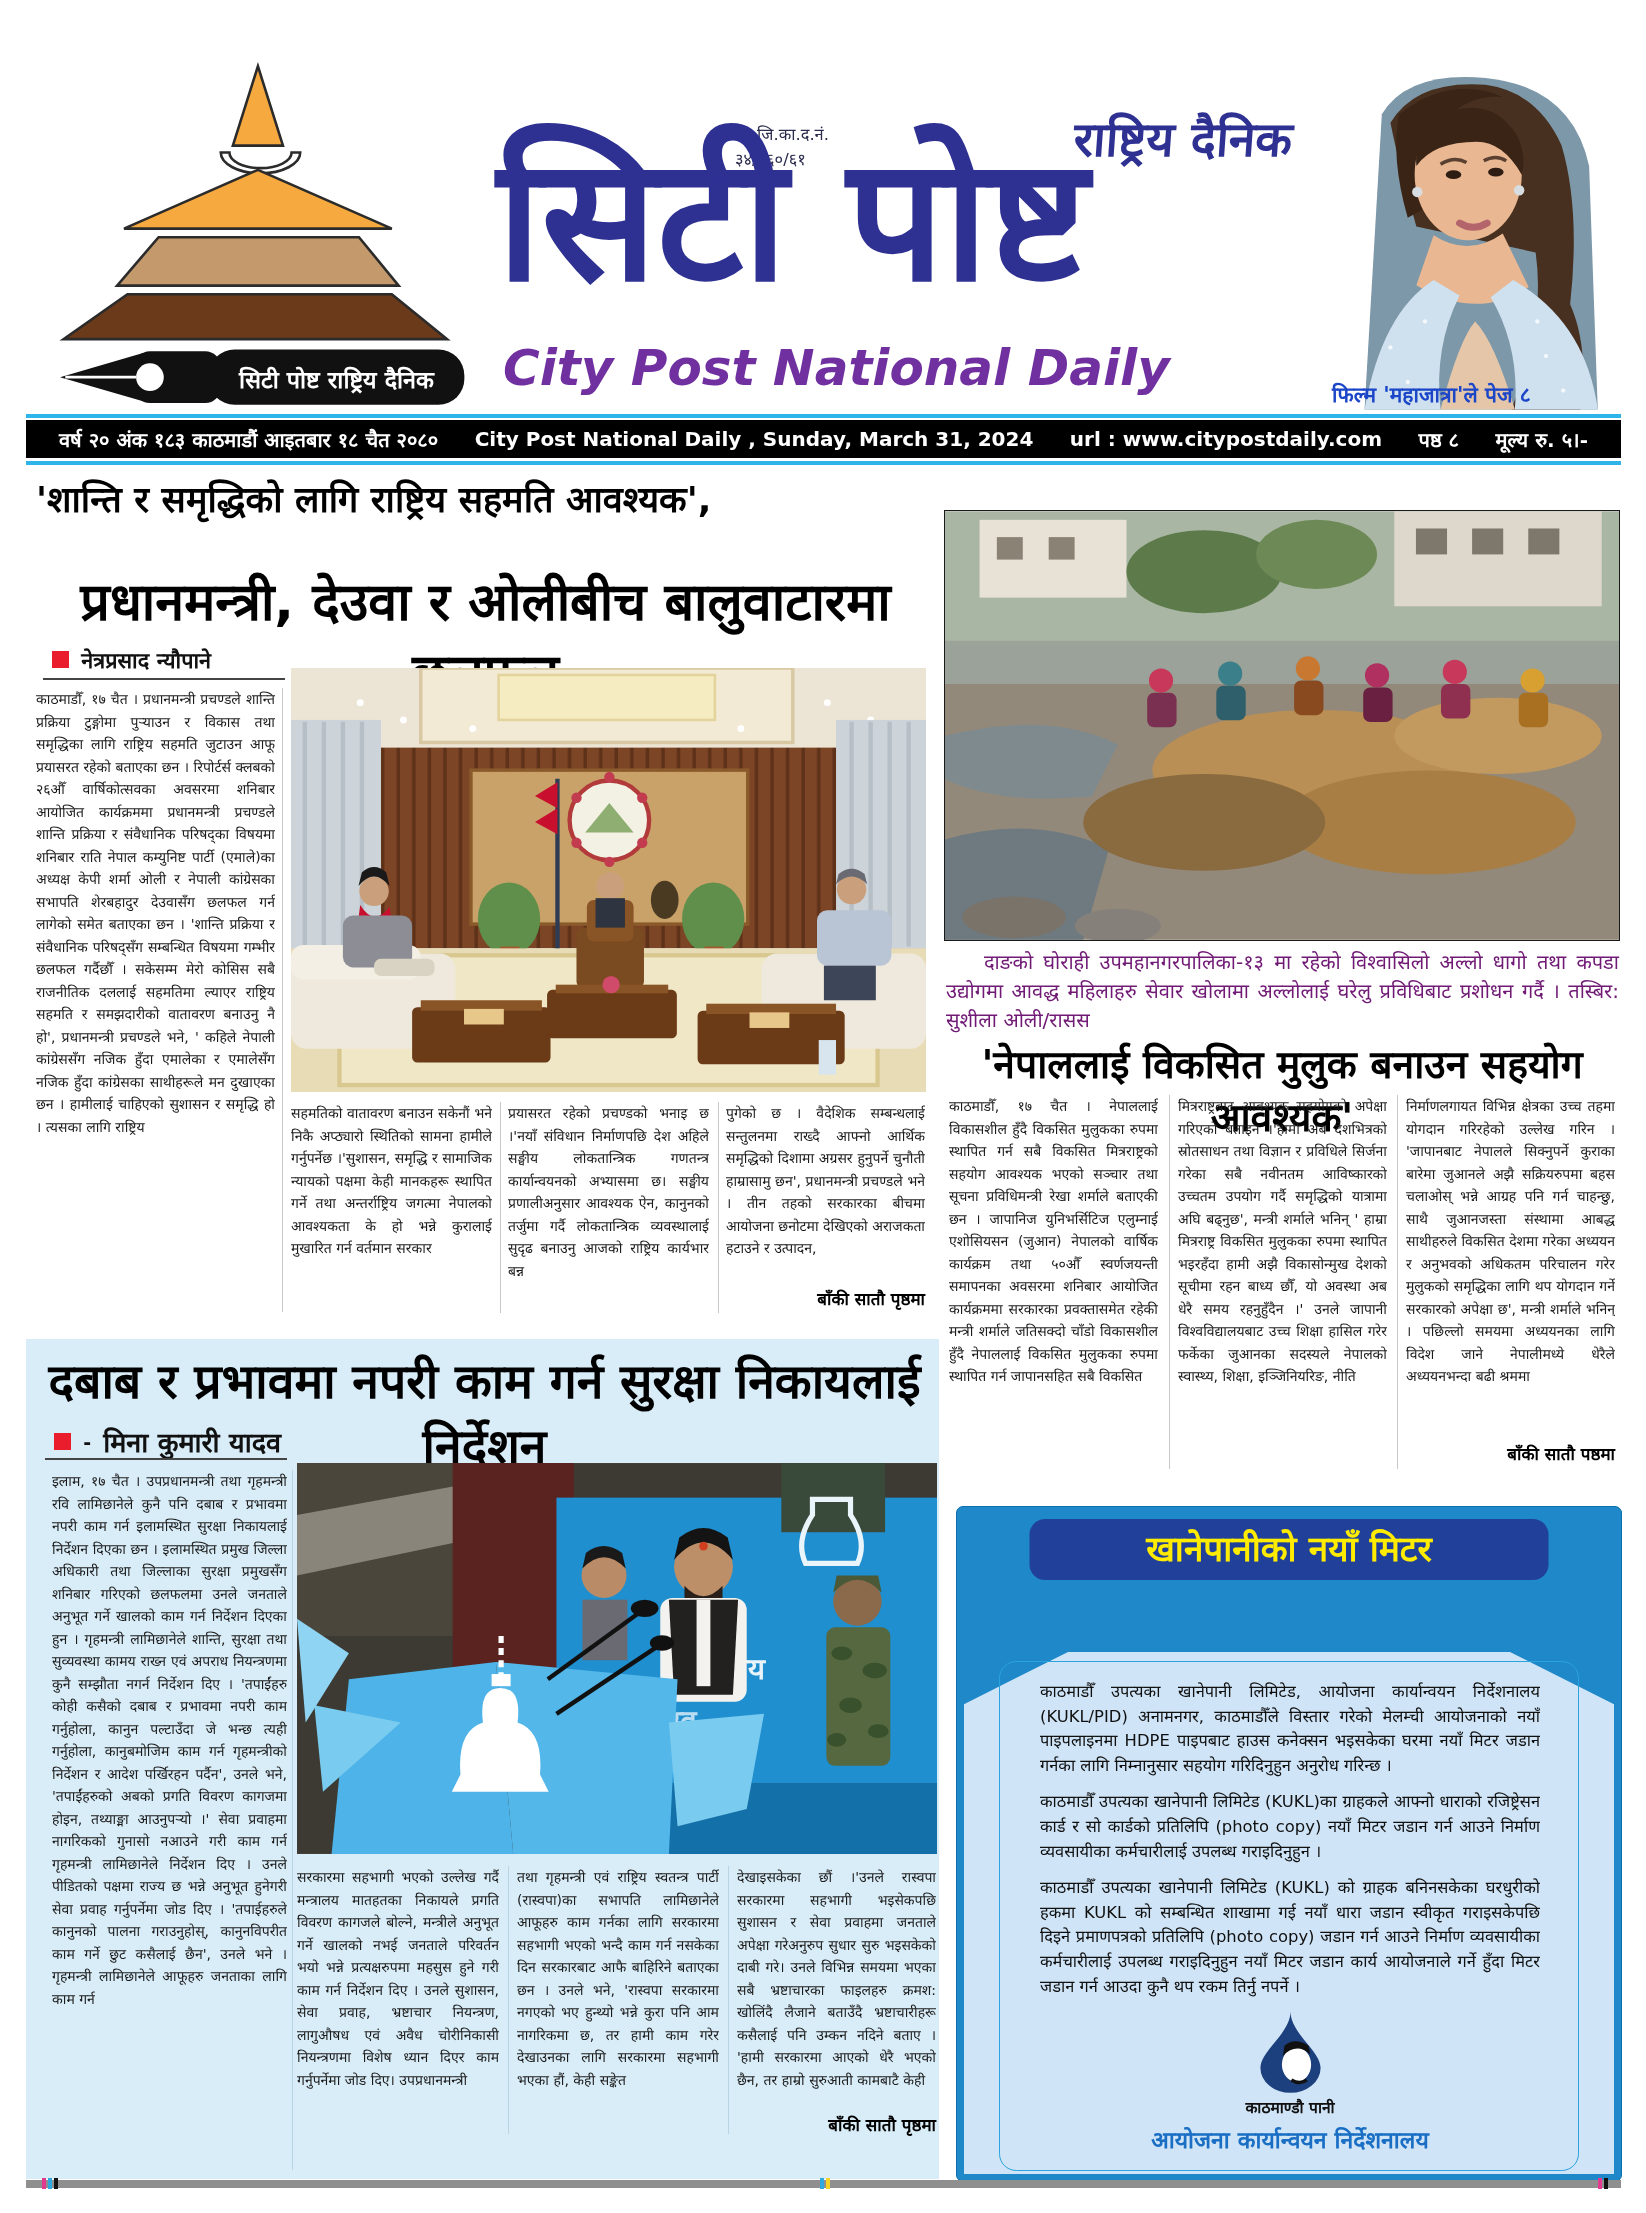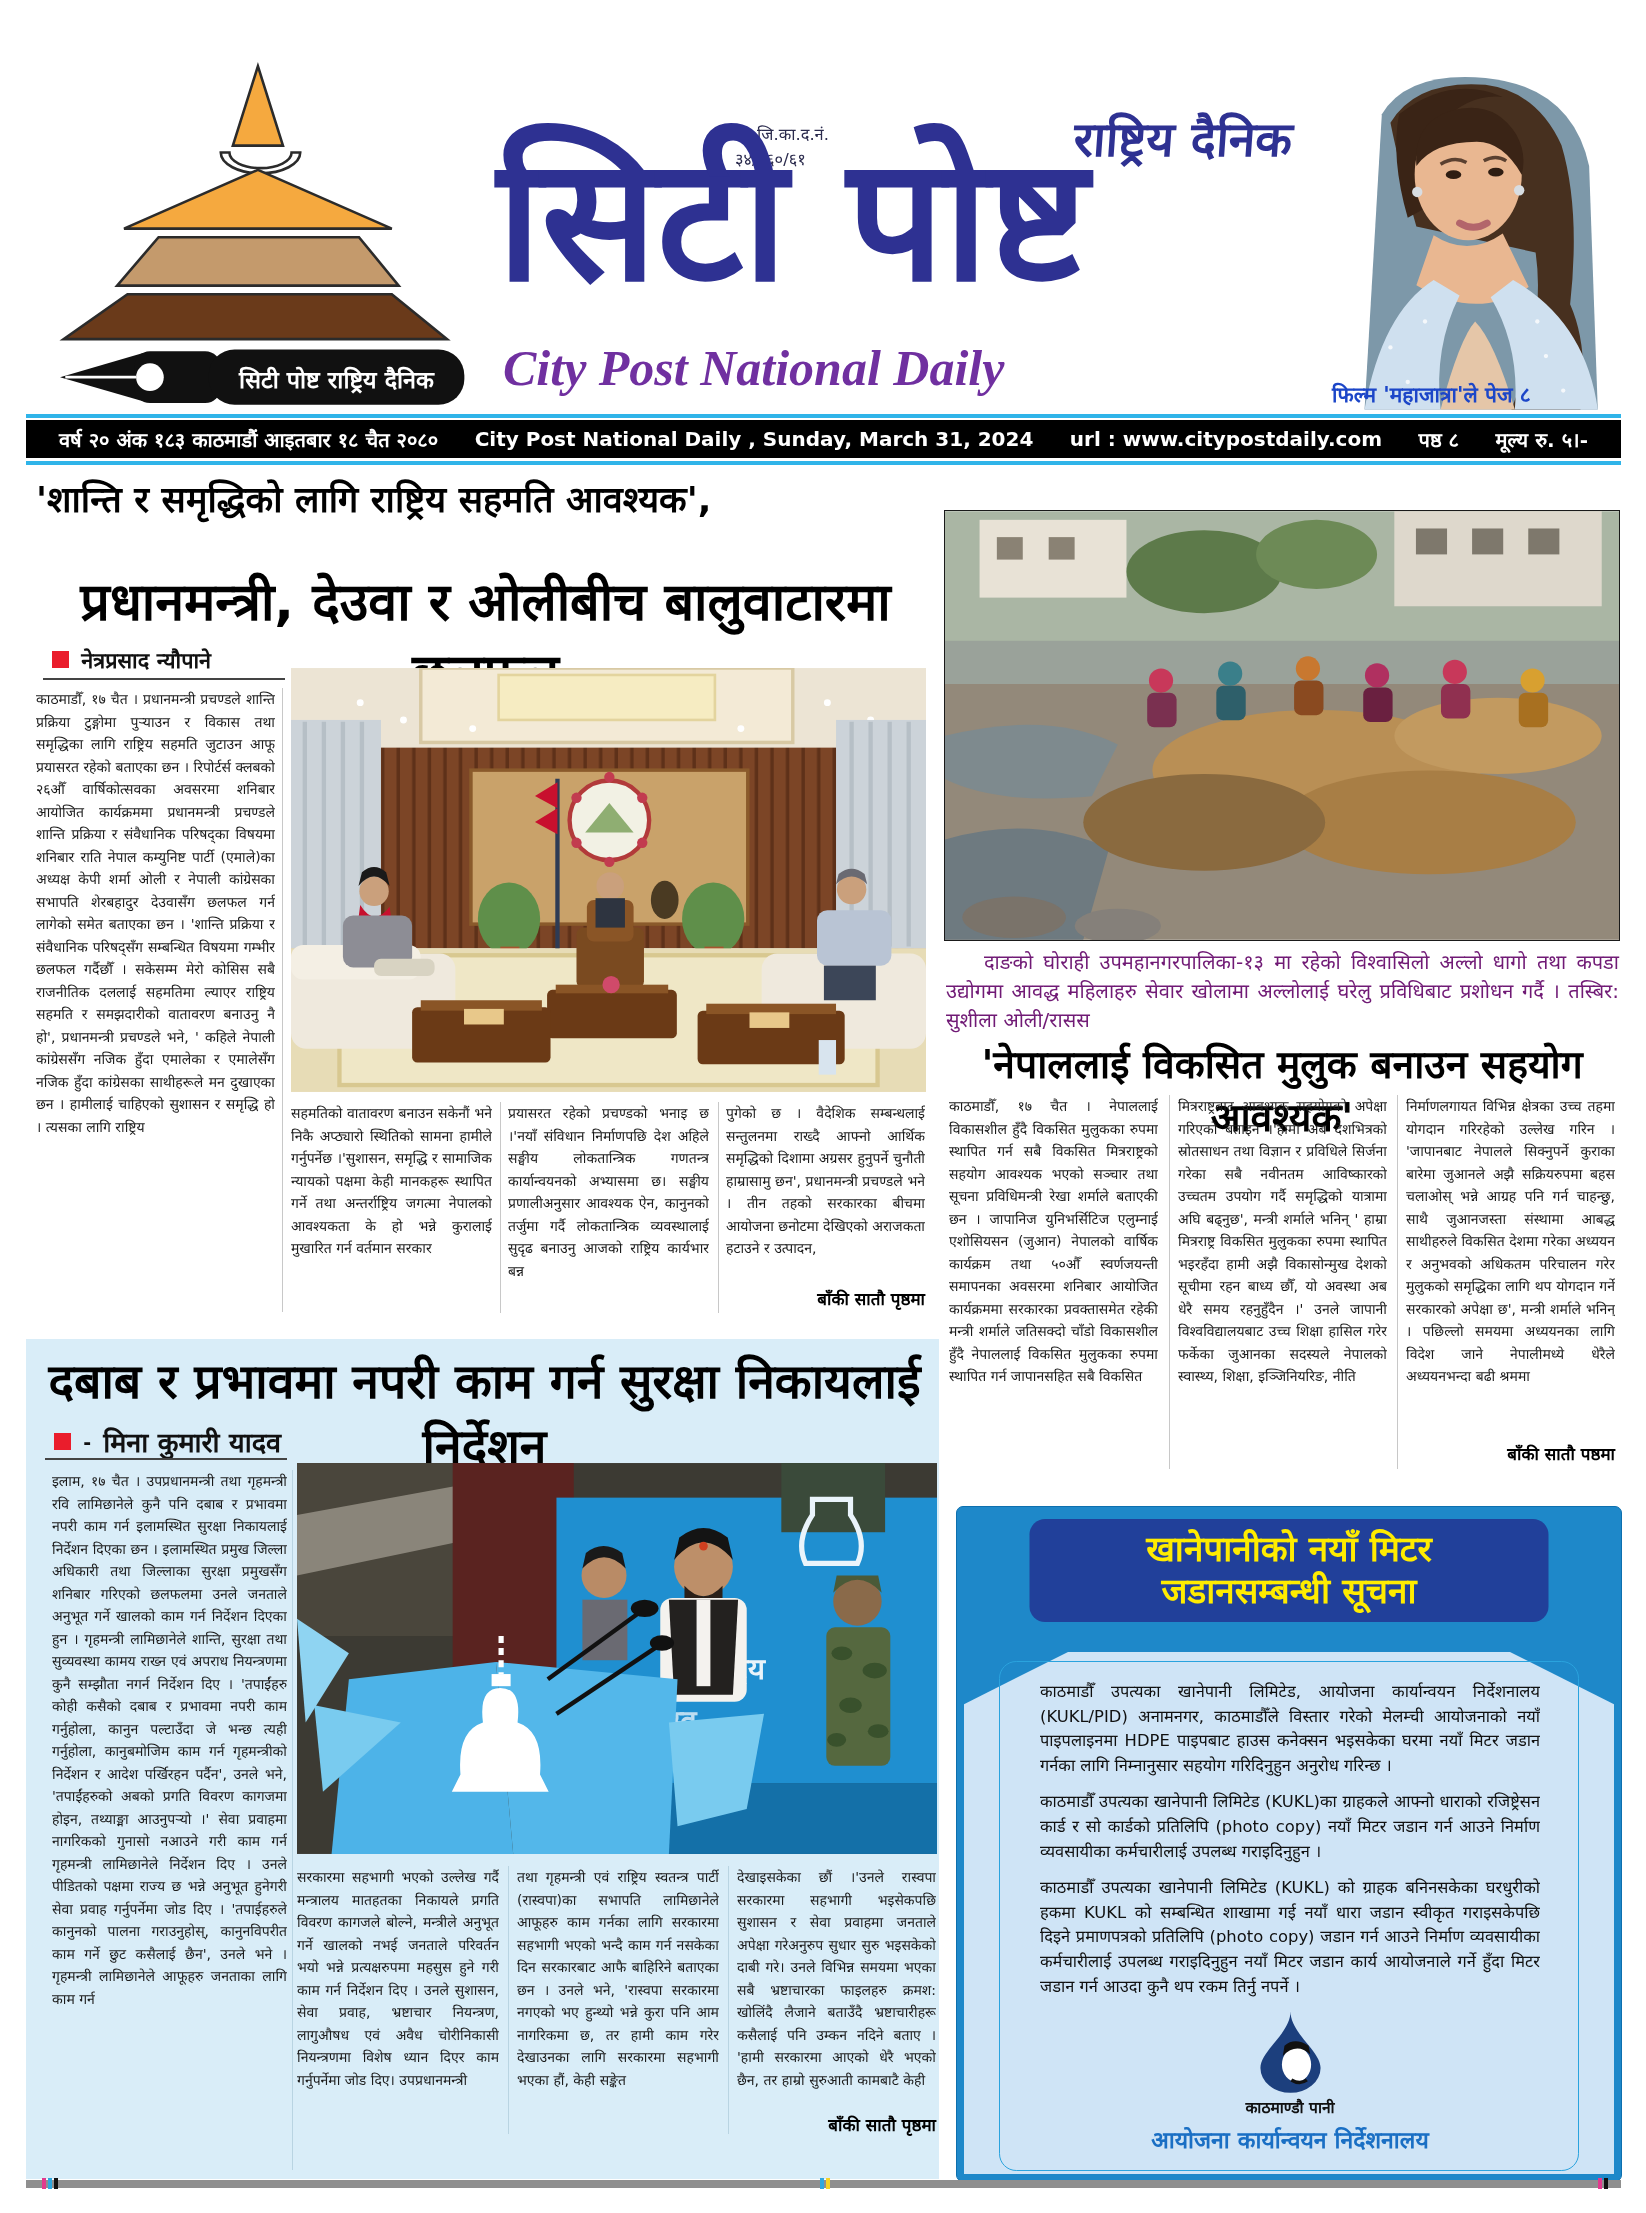--- a/index.html
+++ b/index.html
@@ -46,21 +46,21 @@
 
 <div class="abs" style="left:735px;top:123px;width:156px;text-align:left;font-size:16.4px;line-height:1.5;color:#2b2b4d;">
   <div>का.जि.का.द.नं.</div>
   <div>३४/०६०/६१</div>
 </div>
 
 <div class="abs navy" style="left:1074px;top:105px;font-size:48px;font-weight:bold;transform:skewX(-4deg);">राष्ट्रिय दैनिक</div>
 
 <div class="abs navy" style="left:497px;top:111px;width:830px;font-size:171px;font-weight:bold;line-height:1.28;white-space:nowrap;">सिटी पोष्ट</div>
 
-<div class="abs" style="left:503px;top:339px;width:821px;font-size:50px;font-weight:bold;font-style:italic;color:#7030a0;white-space:nowrap;font-family:Liberation Serif, serif;">City Post National Daily</div>
+<div class="abs" style="left:503px;top:339px;width:821px;font-size:50px;font-weight:bold;font-style:italic;color:#7030a0;white-space:nowrap;">City Post National Daily</div>
 
 <svg class="abs" style="left:1330px;top:62px;" width="298" height="348" viewBox="0 0 345 402">
   <path d="M60 60 Q90 10 180 18 Q280 28 300 120 L310 402 L40 402 Z" fill="#7d98a9"></path>
   <path d="M70 70 Q100 20 180 26 Q240 34 268 96 Q290 170 278 280 Q300 330 290 402 L210 402 Q250 300 238 220 L100 190 Q80 120 70 70 Z" fill="#47301f"></path>
   <path d="M80 60 Q140 14 200 40 Q160 36 130 70 Q100 110 108 170 L90 180 Q70 110 80 60 Z" fill="#3a2416"></path>
   <ellipse cx="160" cy="130" rx="62" ry="76" fill="#e9b791"></ellipse>
   <path d="M100 120 Q96 70 140 56 Q190 42 216 84 Q228 106 222 130 Q200 92 170 92 Q120 92 100 120 Z" fill="#3a2416"></path>
   <path d="M128 118 q16 -10 30 -2" stroke="#5a4030" stroke-width="4" fill="none"></path>
   <path d="M178 114 q14 -8 26 0" stroke="#5a4030" stroke-width="4" fill="none"></path>
   <ellipse cx="143" cy="130" rx="9" ry="5" fill="#2e1d12"></ellipse>
@@ -306,21 +306,20 @@
 <div class="col" style="left:297px;top:1866px;width:202px;height:268px;">सरकारमा सहभागी भएको उल्लेख गर्दै मन्त्रालय मातहतका निकायले प्रगति विवरण कागजले बोल्ने, मन्त्रीले अनुभूत गर्ने खालको नभई जनताले परिवर्तन भयो भन्ने प्रत्यक्षरुपमा महसुस हुने गरी काम गर्न निर्देशन दिए । उनले सुशासन, सेवा प्रवाह, भ्रष्टाचार नियन्त्रण, लागुऔषध एवं अवैध चोरीनिकासी नियन्त्रणमा विशेष ध्यान दिएर काम गर्नुपर्नेमा जोड दिए। उपप्रधानमन्त्री</div>
 <div class="vrule" style="left:508px;top:1866px;height:268px;background:#b9d4e2;"></div>
 <div class="col" style="left:517px;top:1866px;width:202px;height:268px;">तथा गृहमन्त्री एवं राष्ट्रिय स्वतन्त्र पार्टी (रास्वपा)का सभापति लामिछानेले आफूहरु काम गर्नका लागि सरकारमा सहभागी भएको भन्दै काम गर्न नसकेका दिन सरकारबाट आफै बाहिरिने बताएका छन । उनले भने, 'रास्वपा सरकारमा नगएको भए हुन्थ्यो भन्ने कुरा पनि आम नागरिकमा छ, तर हामी काम गरेर देखाउनका लागि सरकारमा सहभागी भएका हौं, केही सङ्केत</div>
 <div class="vrule" style="left:728px;top:1866px;height:268px;background:#b9d4e2;"></div>
 <div class="col" style="left:737px;top:1866px;width:199px;height:242px;">देखाइसकेका छौं ।'उनले रास्वपा सरकारमा सहभागी भइसेकपछि सुशासन र सेवा प्रवाहमा जनताले अपेक्षा गरेअनुरुप सुधार सुरु भइसकेको दाबी गरे। उनले विभिन्न समयमा भएका सबै भ्रष्टाचारका फाइलहरु क्रमश: खोलिंदै लैजाने बताउँदै भ्रष्टाचारीहरू कसैलाई पनि उम्कन नदिने बताए । 'हामी सरकारमा आएको धेरै भएको छैन, तर हाम्रो सुरुआती कामबाटै केही</div>
 <div class="abs continued" style="left:737px;top:2113px;width:199px;">बाँकी सातौ पृष्ठमा</div>
 
 <div class="adbox" style="left:956px;top:1506px;width:664px;height:674px;">
   <div class="adtitle">
     <div>खानेपानीको नयाँ मिटर</div>
-    <div>जडानसम्बन्धी सूचना</div>
   </div>
   <div class="adpanel"></div>
   <div class="adborder"></div>
   <div class="adcontent">
     <div class="adpara">काठमाडौँ उपत्यका खानेपानी लिमिटेड, आयोजना कार्यान्वयन निर्देशनालय (KUKL/PID) अनामनगर, काठमाडौँले विस्तार गरेको मेलम्ची आयोजनाको नयाँ पाइपलाइनमा HDPE पाइपबाट हाउस कनेक्सन भइसकेका घरमा नयाँ मिटर जडान गर्नका लागि निम्नानुसार सहयोग गरिदिनुहुन अनुरोध गरिन्छ ।</div>
     <div class="adpara">काठमाडौँ उपत्यका खानेपानी लिमिटेड (KUKL)का ग्राहकले आफ्नो धाराको रजिष्ट्रेसन कार्ड र सो कार्डको प्रतिलिपि (photo copy) नयाँ मिटर जडान गर्न आउने निर्माण व्यवसायीका कर्मचारीलाई उपलब्ध गराइदिनुहुन ।</div>
     <div class="adpara">काठमाडौँ उपत्यका खानेपानी लिमिटेड (KUKL) को ग्राहक बनिनसकेका घरधुरीको हकमा KUKL को सम्बन्धित शाखामा गई नयाँ धारा जडान स्वीकृत गराइसकेपछि दिइने प्रमाणपत्रको प्रतिलिपि (photo copy) जडान गर्न आउने निर्माण व्यवसायीका कर्मचारीलाई उपलब्ध गराइदिनुहुन नयाँ मिटर जडान कार्य आयोजनाले गर्ने हुँदा मिटर जडान गर्न आउदा कुनै थप रकम तिर्नु नपर्ने ।</div>
     <div style="display:flex;flex-direction:column;align-items:center;gap:1.7px;">
       <svg width="67" height="83" viewBox="0 0 78 96">
         <path d="M39 0 C39 26 4 46 4 66 a35 29 0 0 0 70 0 C74 46 39 26 39 0 Z" fill="#1c3f7d"></path>

